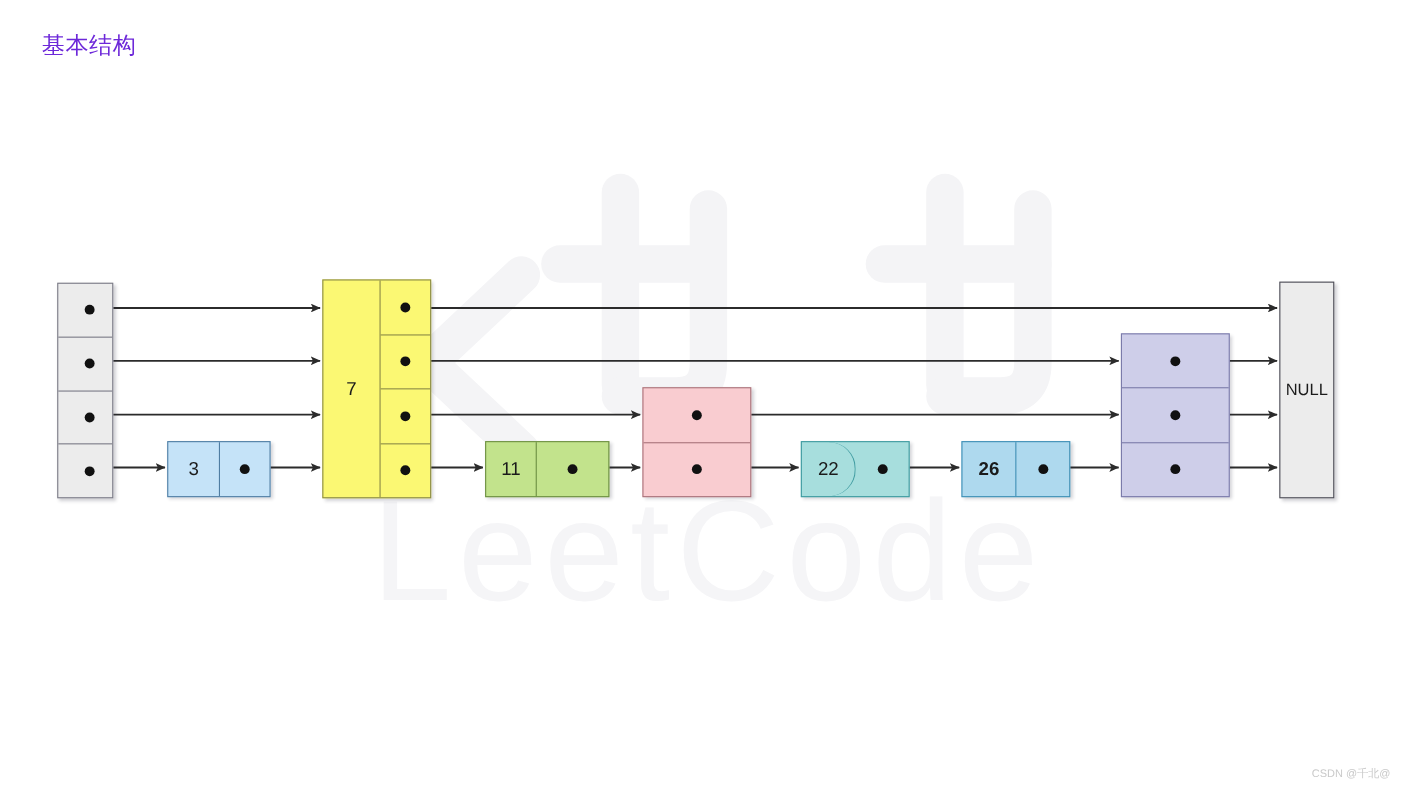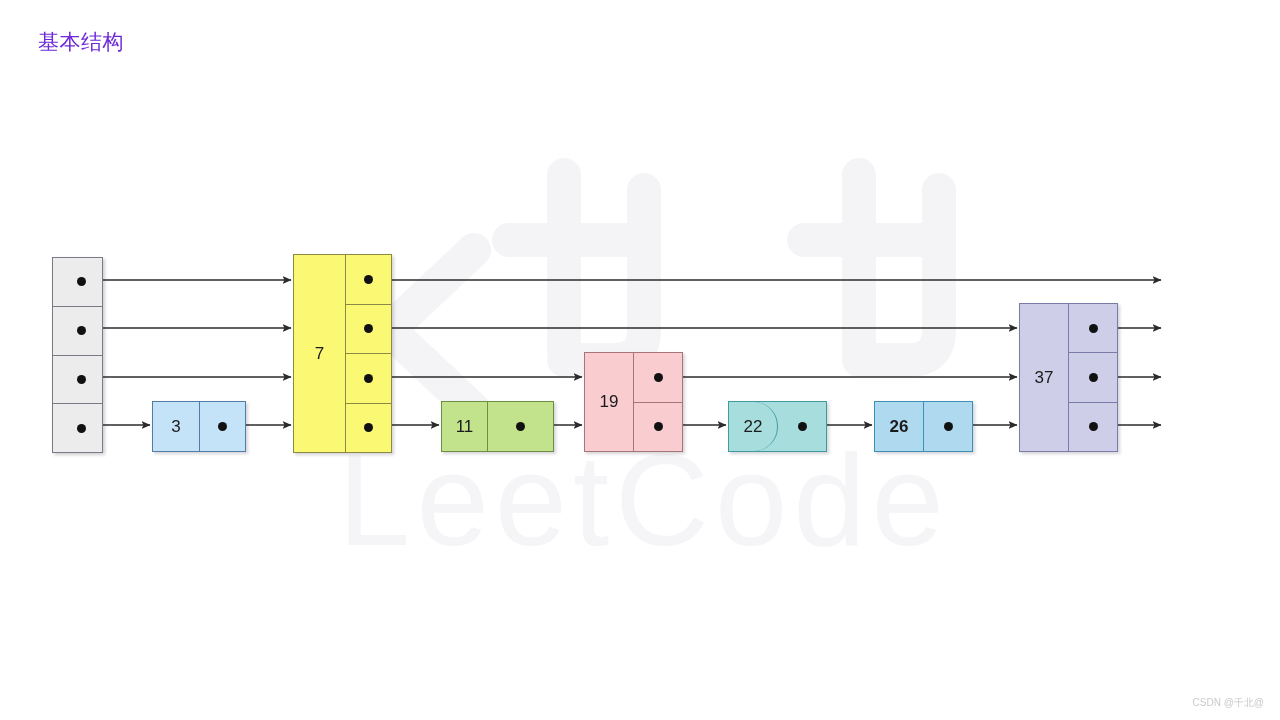--- a/index.html
+++ b/index.html
@@ -234,21 +234,20 @@
       </div>
       <div class="node" style="left: 441px; top: 401px; width: 113px; height: 51px; background: rgb(194, 227, 140); border: 1.5px solid rgb(109, 143, 67);">
         <div class="node-value" style="width: 46px; border-right: 1.5px solid rgb(109, 143, 67);">11</div>
         <div class="node-ptrs">
           <div class="ptr-cell" style="border-bottom: none;">
             <div class="ptr-dot"></div>
           </div>
         </div>
       </div>
       <div class="node" style="left: 584px; top: 352px; width: 99px; height: 100px; background: rgb(249, 204, 208); border: 1.5px solid rgb(169, 115, 123);">
-        <div class="node-value" style="width: 49px; border-right: 1.5px solid rgb(169, 115, 123);">19</div>
         <div class="node-ptrs">
           <div class="ptr-cell" style="border-bottom: 1.5px solid rgb(169, 115, 123);">
             <div class="ptr-dot"></div>
           </div>
           <div class="ptr-cell" style="border-bottom: none;">
             <div class="ptr-dot"></div>
           </div>
         </div>
       </div>
       <div class="node" style="left: 728px; top: 401px; width: 99px; height: 51px; background: rgb(167, 222, 221); border: 1.5px solid rgb(63, 155, 160);">
@@ -261,31 +260,33 @@
       </div>
       <div class="node" style="left: 874px; top: 401px; width: 99px; height: 51px; background: rgb(174, 217, 238); border: 1.5px solid rgb(63, 143, 181); font-weight: bold;">
         <div class="node-value" style="width: 49px; border-right: 1.5px solid rgb(63, 143, 181);">26</div>
         <div class="node-ptrs">
           <div class="ptr-cell" style="border-bottom: none;">
             <div class="ptr-dot"></div>
           </div>
         </div>
       </div>
       <div class="node" style="left: 1019px; top: 303px; width: 99px; height: 149px; background: rgb(206, 206, 233); border: 1.5px solid rgb(123, 123, 170);">
-        <div class="node-value" style="width: 49px; border-right: 1.5px solid rgb(123, 123, 170);">37</div>
         <div class="node-ptrs">
           <div class="ptr-cell" style="border-bottom: 1.5px solid rgb(123, 123, 170);">
             <div class="ptr-dot"></div>
           </div>
           <div class="ptr-cell" style="border-bottom: 1.5px solid rgb(123, 123, 170);">
             <div class="ptr-dot"></div>
           </div>
           <div class="ptr-cell" style="border-bottom: none;">
             <div class="ptr-dot"></div>
           </div>
         </div>
       </div>
     </div>
 
+  <div class="null-node" id="null-node" style="left: 1163px; top: 256px; width: 50px; height: 197px; background: rgb(236, 236, 236); border: 1.5px solid rgb(76, 76, 86);">
+    <span>NULL</span>
+  </div>
 
 </div>
 
 <div id="csdn-watermark">CSDN @千北@</div>
 
 </body></html>

